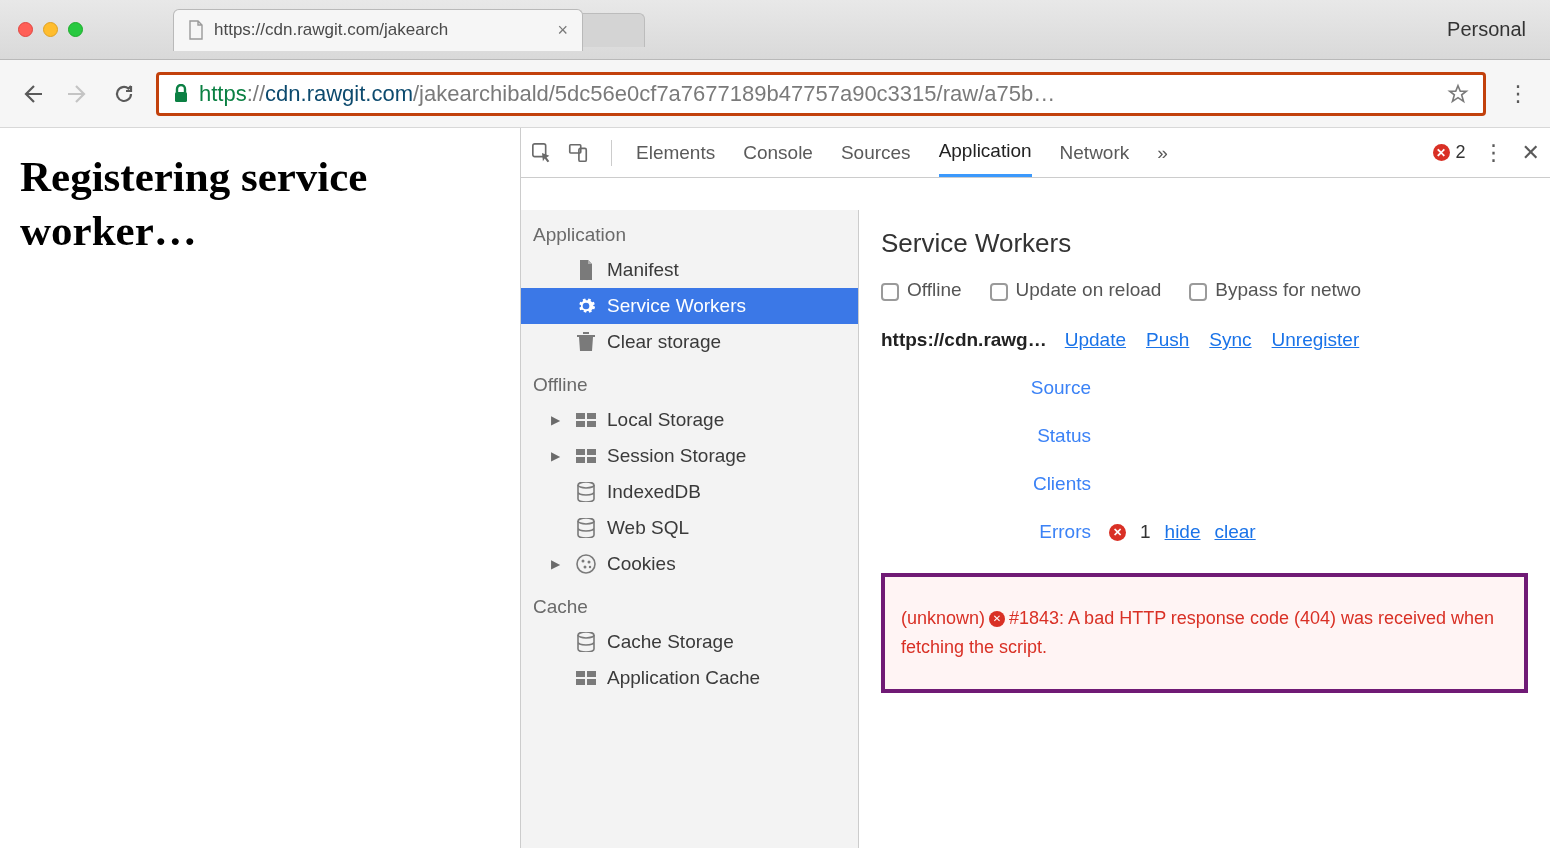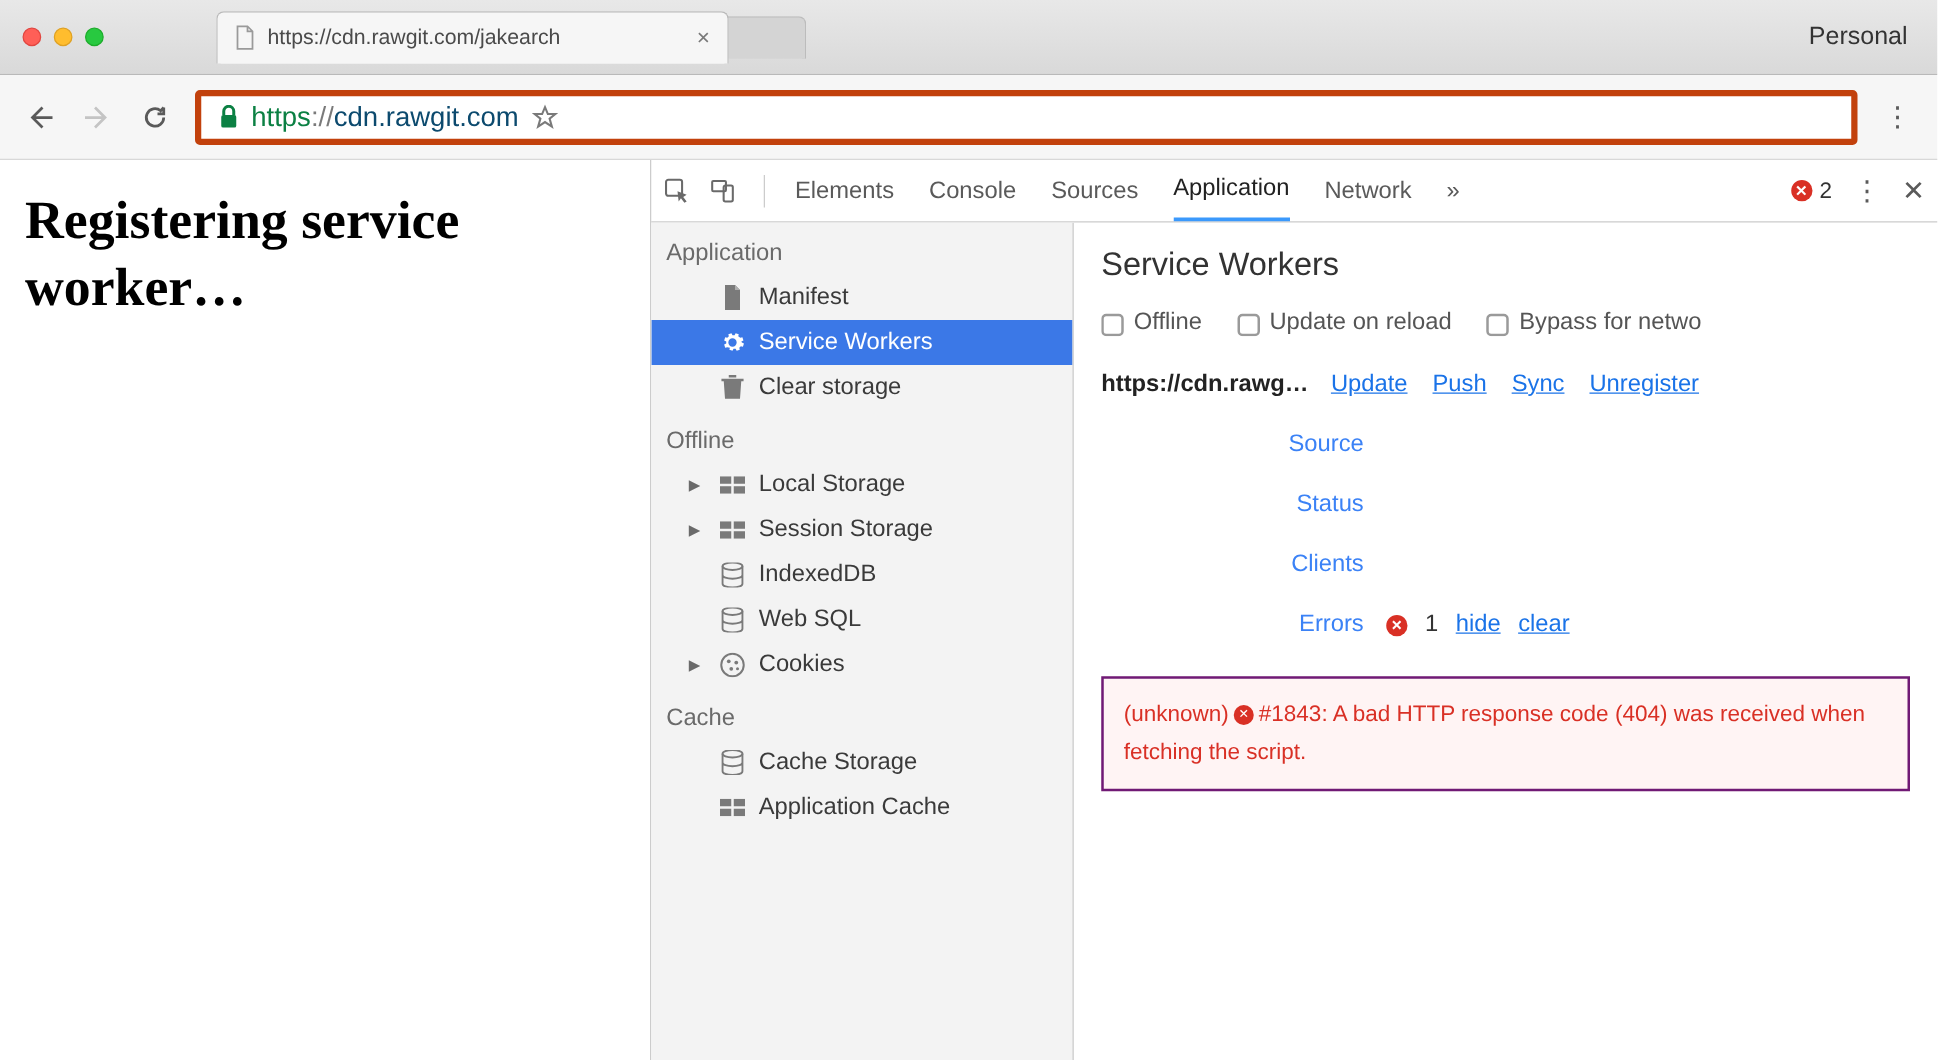--- a/index.html
+++ b/index.html
@@ -16,35 +16,35 @@
 .tab { height:42px; background:#f6f6f6; border:1px solid #b9b9b9; border-bottom:none; border-top-left-radius:6px; border-top-right-radius:6px; display:flex; align-items:center; padding:0 14px; font-size:17px; color:#4a4a4a; min-width:410px; position:relative; }
 .tab .file-icon { margin-right:10px; color:#9a9a9a; }
 .tab .close { margin-left:auto; color:#7a7a7a; font-size:18px; }
 .tab-ghost { width:70px; height:34px; background:#d4d4d4; border:1px solid #bcbcbc; border-bottom:none; border-top-left-radius:6px; border-top-right-radius:6px; margin-left:-8px; }
 .profile { margin-left:auto; margin-right:24px; font-size:20px; color:#333; }
 
 
 .toolbar { height:68px; background:#f6f6f6; display:flex; align-items:center; padding:0 18px; gap:18px; border-bottom:1px solid #d8d8d8; }
 .nav-btn { width:28px; height:28px; display:flex; align-items:center; justify-content:center; color:#5a5a5a; }
 .nav-btn.disabled { color:#b8b8b8; }
-.omnibox { flex:1; height:44px; background:#fff; border:5px solid #c2410c; border-radius:4px; display:flex; align-items:center; padding:16px 14px; font-size:22px; }
+.omnibox { flex:1; height:44px; background:#fff; border:3px solid #c2410c; border-radius:4px; display:flex; align-items:center; padding:16px 14px; font-size:22px; }
 .lock { color:#0b8043; margin-right:10px; }
 .url-https { color:#0b8043; }
 .url-host { color:#0c4a6e; }
 .url-rest { color:#7a7a7a; white-space:nowrap; overflow:hidden; text-overflow:ellipsis; }
 .star { color:#7a7a7a; margin-left:10px; }
 .kebab { width:28px; color:#5a5a5a; font-size:22px; text-align:center; }
 
 
 .content { display:flex; height:calc(100% - 128px); }
 .page { width:520px; padding:22px 20px; }
 .page h1 { font-family:"Times New Roman",serif; font-size:43px; font-weight:bold; line-height:1.25; color:#000; }
 
 
-.devtools { flex:1; border-left:1px solid #ccc; display:flex; flex-direction:column; }
+.devtools { flex:1; border-left:1px solid #ccc; display:flex; flex-direction:column;gap:32px; }
 .dt-tabs { height:50px; border-bottom:1px solid #ccc; display:flex; align-items:center; font-size:19px; color:#5a5a5a; padding:0 10px; gap:6px; }
 .dt-tabs .tool-icon { width:30px; text-align:center; color:#6a6a6a; }
 .dt-tabs .sep { width:1px; height:26px; background:#ccc; margin:0 8px; }
 .dt-tabbar { display:flex; gap:28px; margin-left:10px; align-items:center; height:100%; }
 .dt-tab { cursor:pointer; height:100%; display:flex; align-items:center; }
 .dt-tab.active { color:#222; border-bottom:3px solid #3b99fc; font-weight:400; }
 .dt-right { margin-left:auto; display:flex; align-items:center; gap:14px; }
 .err-badge { display:flex; align-items:center; gap:6px; color:#333; font-size:18px; }
 .err-badge .circ { width:17px; height:17px; border-radius:50%; background:#d93025; color:#fff; display:flex; align-items:center; justify-content:center; font-size:12px; font-weight:bold; }
 
@@ -62,21 +62,21 @@
 .sw-opts { display:flex; gap:28px; color:#555; margin-bottom:28px; white-space:nowrap; overflow:hidden; }
 .sw-opts label { display:flex; align-items:flex-end; gap:8px; }
 .chk { width:18px; height:18px; border:2px solid #9a9a9a; border-radius:4px; display:inline-block; }
 .sw-row { display:flex; align-items:center; margin-bottom:26px; gap:18px; }
 .sw-lbl { width:210px; text-align:right; color:#3b82f6; }
 .sw-origin { font-weight:bold; color:#222; white-space:nowrap; overflow:hidden; text-overflow:ellipsis; max-width:200px; }
 .sw-links { display:flex; gap:20px; }
 .link { color:#1a73e8; text-decoration:underline; cursor:pointer; }
 .err-line { display:flex; align-items:center; gap:14px; }
 .err-line .circ { width:17px; height:17px; border-radius:50%; background:#d93025; color:#fff; display:flex; align-items:center; justify-content:center; font-size:11px; font-weight:bold; }
-.err-box { margin-top:30px; border:2px solid #701a75; background:#fff4f4; padding:14px 16px; font-family:Menlo,Consolas,monospace; font-size:18px; color:#d93025; line-height:1.6; }
+.err-box { margin-top:30px; border:4px solid #701a75; background:#fff4f4; padding:27px 16px; font-family:Menlo,Consolas,monospace; font-size:18px; color:#d93025; line-height:1.6; }
 .err-box .circ { display:inline-flex; width:16px; height:16px; border-radius:50%; background:#d93025; color:#fff; align-items:center; justify-content:center; font-size:10px; vertical-align:middle; margin:0 4px; }
 
 svg { display:block; }
 </style>
 </head>
 <body>
 
 <div class="titlebar">
   <div class="traffic">
     <div class="dot red"></div>
@@ -117,20 +117,21 @@
   <div class="omnibox">
     <span class="lock">
       <svg width="16" height="20" viewBox="0 0 16 20">
           <rect x="2" y="8" width="12" height="10" rx="1.5" fill="#0b8043"></rect>
           <path fill="none" stroke="#0b8043" stroke-width="2.4" d="M4 8V5a4 4 0 0 1 8 0v3"></path>
         </svg>
     </span>
     <span class="url-https">https</span>
     <span class="url-rest">://</span>
     <span class="url-host">cdn.rawgit.com</span>
+    <span class="url-rest" style="flex:1">/jakearchibald/5dc56e0cf7a7677189b47757a90c3315/raw/a75b…</span>
     <span class="star">
       <svg width="22" height="22" viewBox="0 0 24 24">
           <path fill="none" stroke="#7a7a7a" stroke-width="1.8" d="M12 3l2.5 6H21l-5 4 2 7-6-4-6 4 2-7-5-4h6.5z"></path>
         </svg>
     </span>
   </div>
   <div class="kebab">⋮</div>
 </div>
 
 <div class="content">

